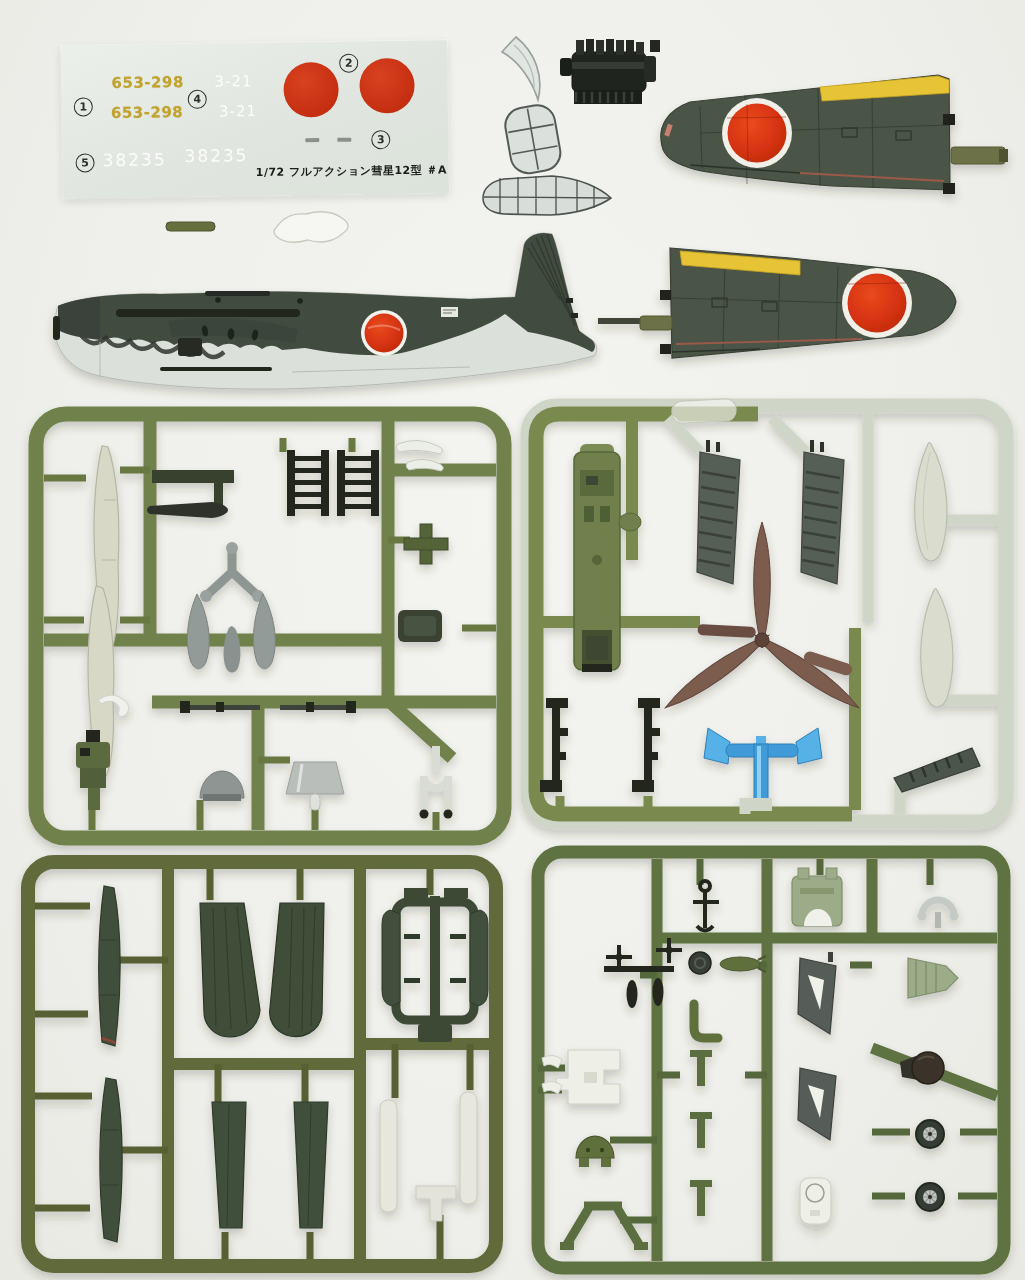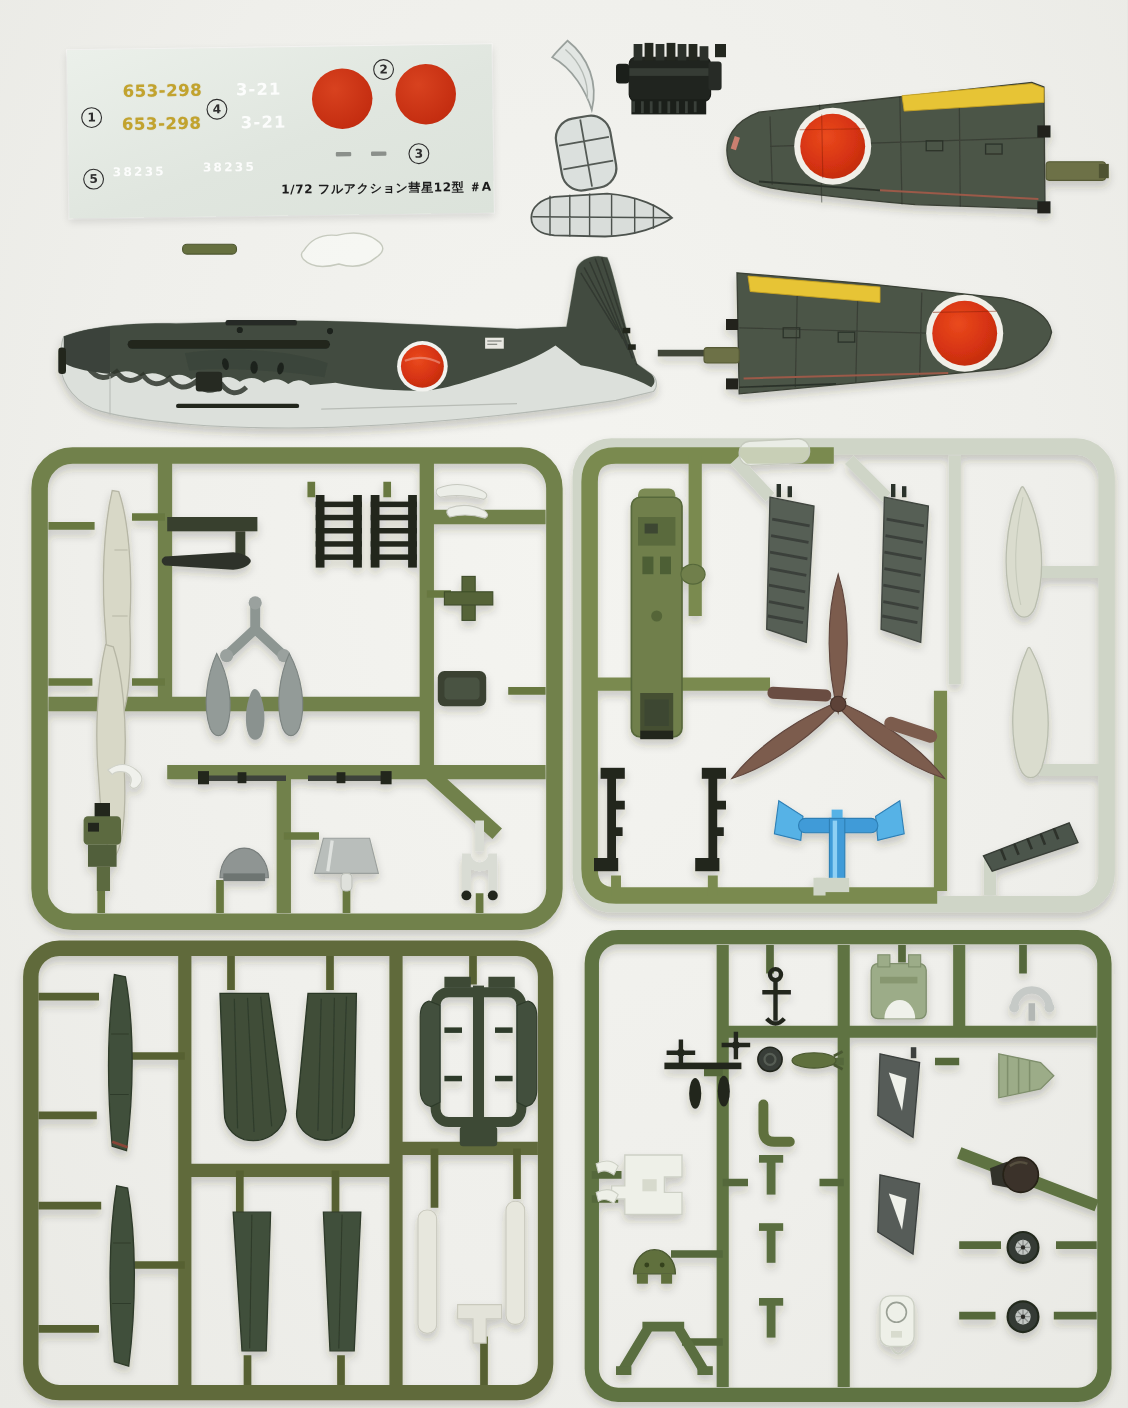--- a/index.html
+++ b/index.html
@@ -11,22 +11,22 @@
   .decal{position:absolute;left:62px;top:43px;width:386px;height:153px;
     transform:rotate(-0.8deg);
     background:linear-gradient(160deg,#ebf0ea 0%,#e0e6df 55%,#dce3db 100%);
     box-shadow:0 3px 8px rgba(0,0,0,0.12), 0 0 0 1px rgba(255,255,255,0.5);}
   .decal *{position:absolute;}
   .circled{width:17px;height:17px;border:1.7px solid #2e2e2e;border-radius:50%;
     display:flex;align-items:center;justify-content:center;
     font-size:11px;font-weight:bold;color:#2e2e2e;line-height:1;}
   .serial{font-weight:bold;font-size:15px;color:#c2a32e;letter-spacing:0.5px;
     text-shadow:0 0 1px rgba(160,130,20,0.4);}
-  .faint{font-weight:bold;font-size:15px;color:rgba(255,255,255,0.88);letter-spacing:1px;}
-  .faint.big{font-size:11px;letter-spacing:2px;}
+  .faint{font-weight:normal;font-size:15px;color:rgba(255,255,255,0.88);letter-spacing:1px;}
+  .faint.big{font-size:17px;letter-spacing:2px;}
   .dash{width:14px;height:4px;background:#8b908b;border-radius:1px;}
   .red-dot{width:55px;height:55px;border-radius:50%;
     background:radial-gradient(circle at 38% 34%, #d8421f 0%, #c52e11 70%, #b52a10 100%);}
   .kit-label{font-size:11px;font-weight:bold;color:#1c1c1c;letter-spacing:0.5px;white-space:nowrap;}
 </style>
 </head>
 <body>
 
 <div class="photo">
 

